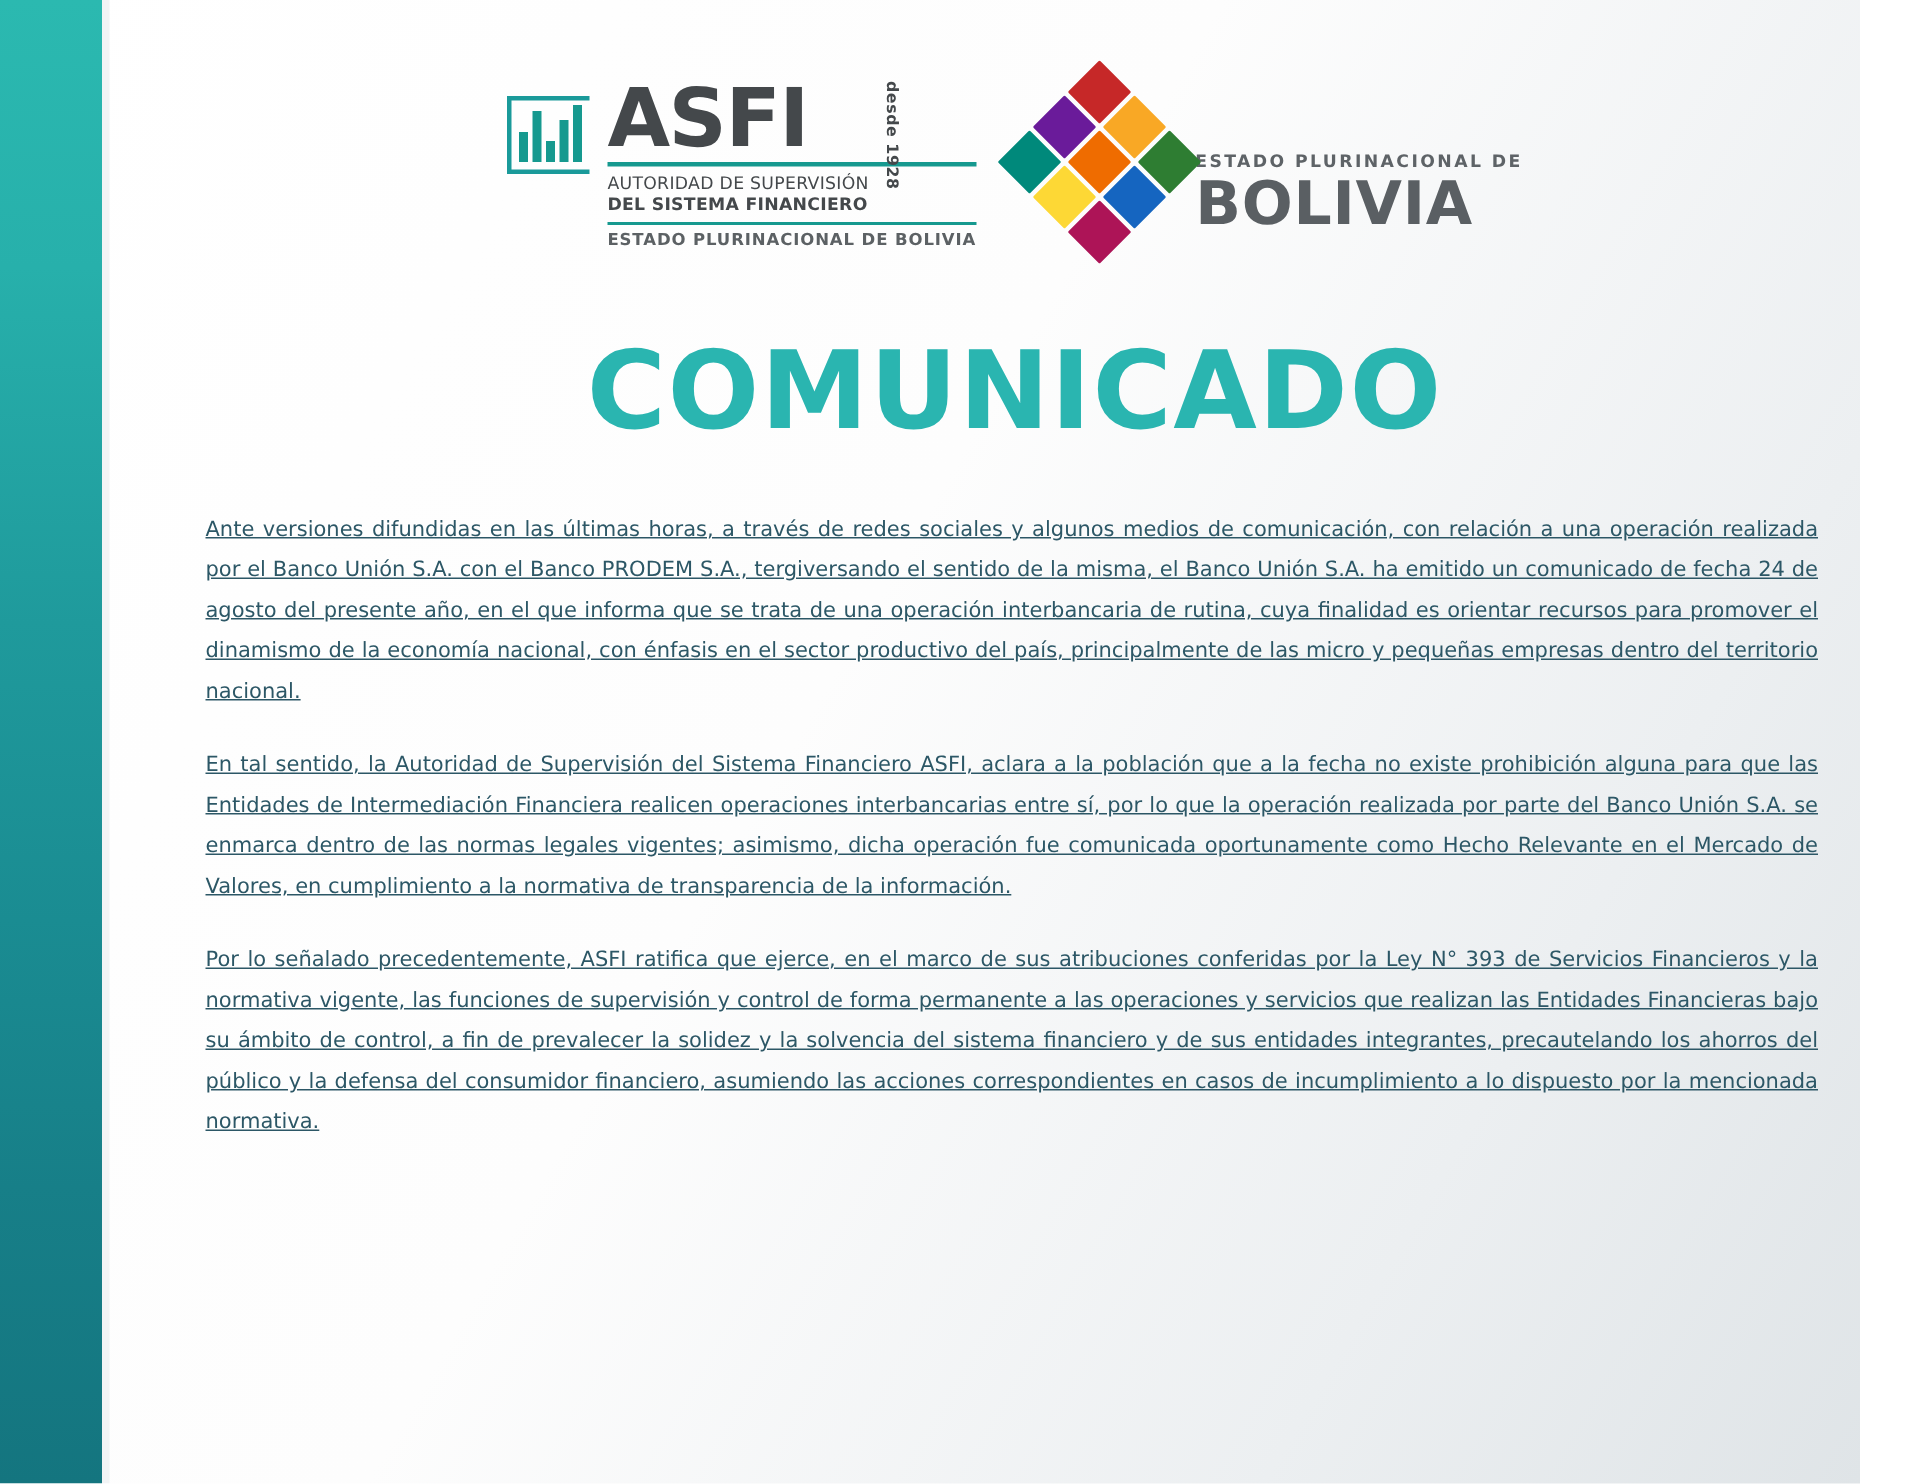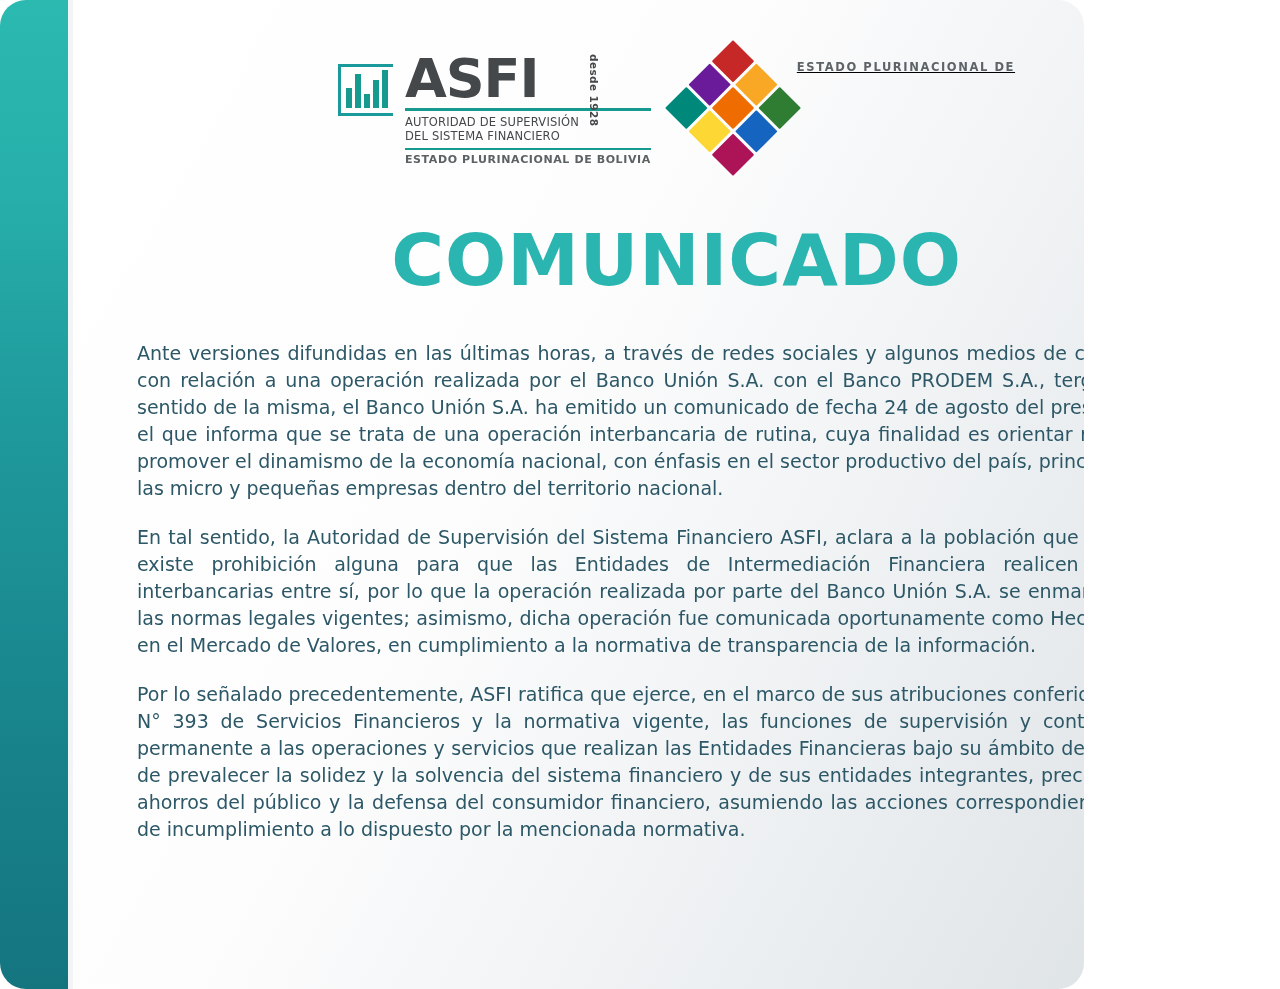--- a/index.html
+++ b/index.html
@@ -8,25 +8,24 @@
   }
   body {
     width: 1280px;
     height: 989px;
     overflow: hidden;
     font-family: "DejaVu Sans", "Liberation Sans", sans-serif;
     background: #ffffff;
   }
   .page {
     position: relative;
-    width: 1084px;
+    width: 1240px;
     height: 989px;
     background: linear-gradient(120deg, #ffffff 0%, #fdfdfd 45%, #eceff1 78%, #dfe4e7 100%);
     overflow: hidden;
-    border-radius: 26px;
   }
   
   .left-bar {
     position: absolute;
     left: 0;
     top: 0;
     width: 68px;
     height: 989px;
     background: linear-gradient(180deg, #2bb9b0 0%, #27b0ab 18%, #1f9a9c 42%, #1a8c92 62%, #177f88 80%, #14757f 100%);
   }
@@ -115,21 +114,21 @@
   .asfi-sub1 {
     font-size: 11.5px;
     font-weight: normal;
     color: #44484b;
     letter-spacing: 0.2px;
     margin-top: 4px;
     line-height: 14px;
   }
   .asfi-sub2 {
     font-size: 11.5px;
-    font-weight: normal;
+    font-weight: bold;
     color: #44484b;
     letter-spacing: 0.2px;
     line-height: 14px;
   }
   .asfi-rule2 {
     width: 100%;
     height: 2px;
     background: #16998f;
     margin: 5px 0 3px 0;
   }
@@ -137,24 +136,23 @@
     font-size: 11px;
     font-weight: bold;
     color: #5c6164;
     letter-spacing: 0.6px;
     text-align: center;
   }
 
   
   .bolivia {
     display: flex;
-    align-items: flex-start;
+    align-items: flex-end;
     gap: 16px;
     margin-top: 8px;
-    text-decoration: underline;
   }
   .wiphala {
     width: 96px;
     height: 96px;
     position: relative;
     transform: rotate(45deg);
     display: grid;
     grid-template-columns: repeat(3, 1fr);
     grid-template-rows: repeat(3, 1fr);
     gap: 3px;
@@ -200,24 +198,25 @@
   
   .body-wrap {
     position: absolute;
     left: 137px;
     top: 340px;
     width: 1075px;
   }
   .para {
     text-align: justify;
     color: #2c5766;
-    font-size: 19px;
+    font-size: 14px;
     line-height: 27px;
     margin: 0 0 22px 0;
     font-family: "DejaVu Sans", "Liberation Sans", sans-serif;
+    text-decoration: underline;
   }
   .para:last-of-type { margin-bottom: 0; }
 
   .signature {
     position: absolute;
     left: 137px;
     top: 915px;
     width: 1075px;
     text-align: right;
     color: #2c5766;
@@ -263,20 +262,21 @@
           <span style="background:#2e7d32"></span>
           <span style="background:#6a1b9a"></span>
           <span style="background:#ef6c00"></span>
           <span style="background:#1565c0"></span>
           <span style="background:#00897b"></span>
           <span style="background:#fdd835"></span>
           <span style="background:#ad1457"></span>
         </div>
         <div class="bolivia-text">
           <div class="bol-top">ESTADO PLURINACIONAL DE</div>
+          <div class="bol-main">BOLIVIA</div>
         </div>
       </div>
 
     </div>
   </div>
 
   <div class="title">COMUNICADO</div>
 
   <div class="body-wrap">
     <p class="para">Ante versiones difundidas en las últimas horas, a través de redes sociales y algunos medios de comunicación, con relación a  una operación realizada por el Banco Unión S.A. con el Banco PRODEM S.A., tergiversando el sentido de la misma, el Banco Unión S.A. ha emitido un comunicado de fecha 24 de agosto del presente año, en el que informa que se trata de una operación interbancaria de rutina, cuya finalidad es orientar recursos para promover el dinamismo de la economía nacional, con énfasis en el sector productivo del país, principalmente de las micro y pequeñas empresas dentro del territorio nacional.</p>

